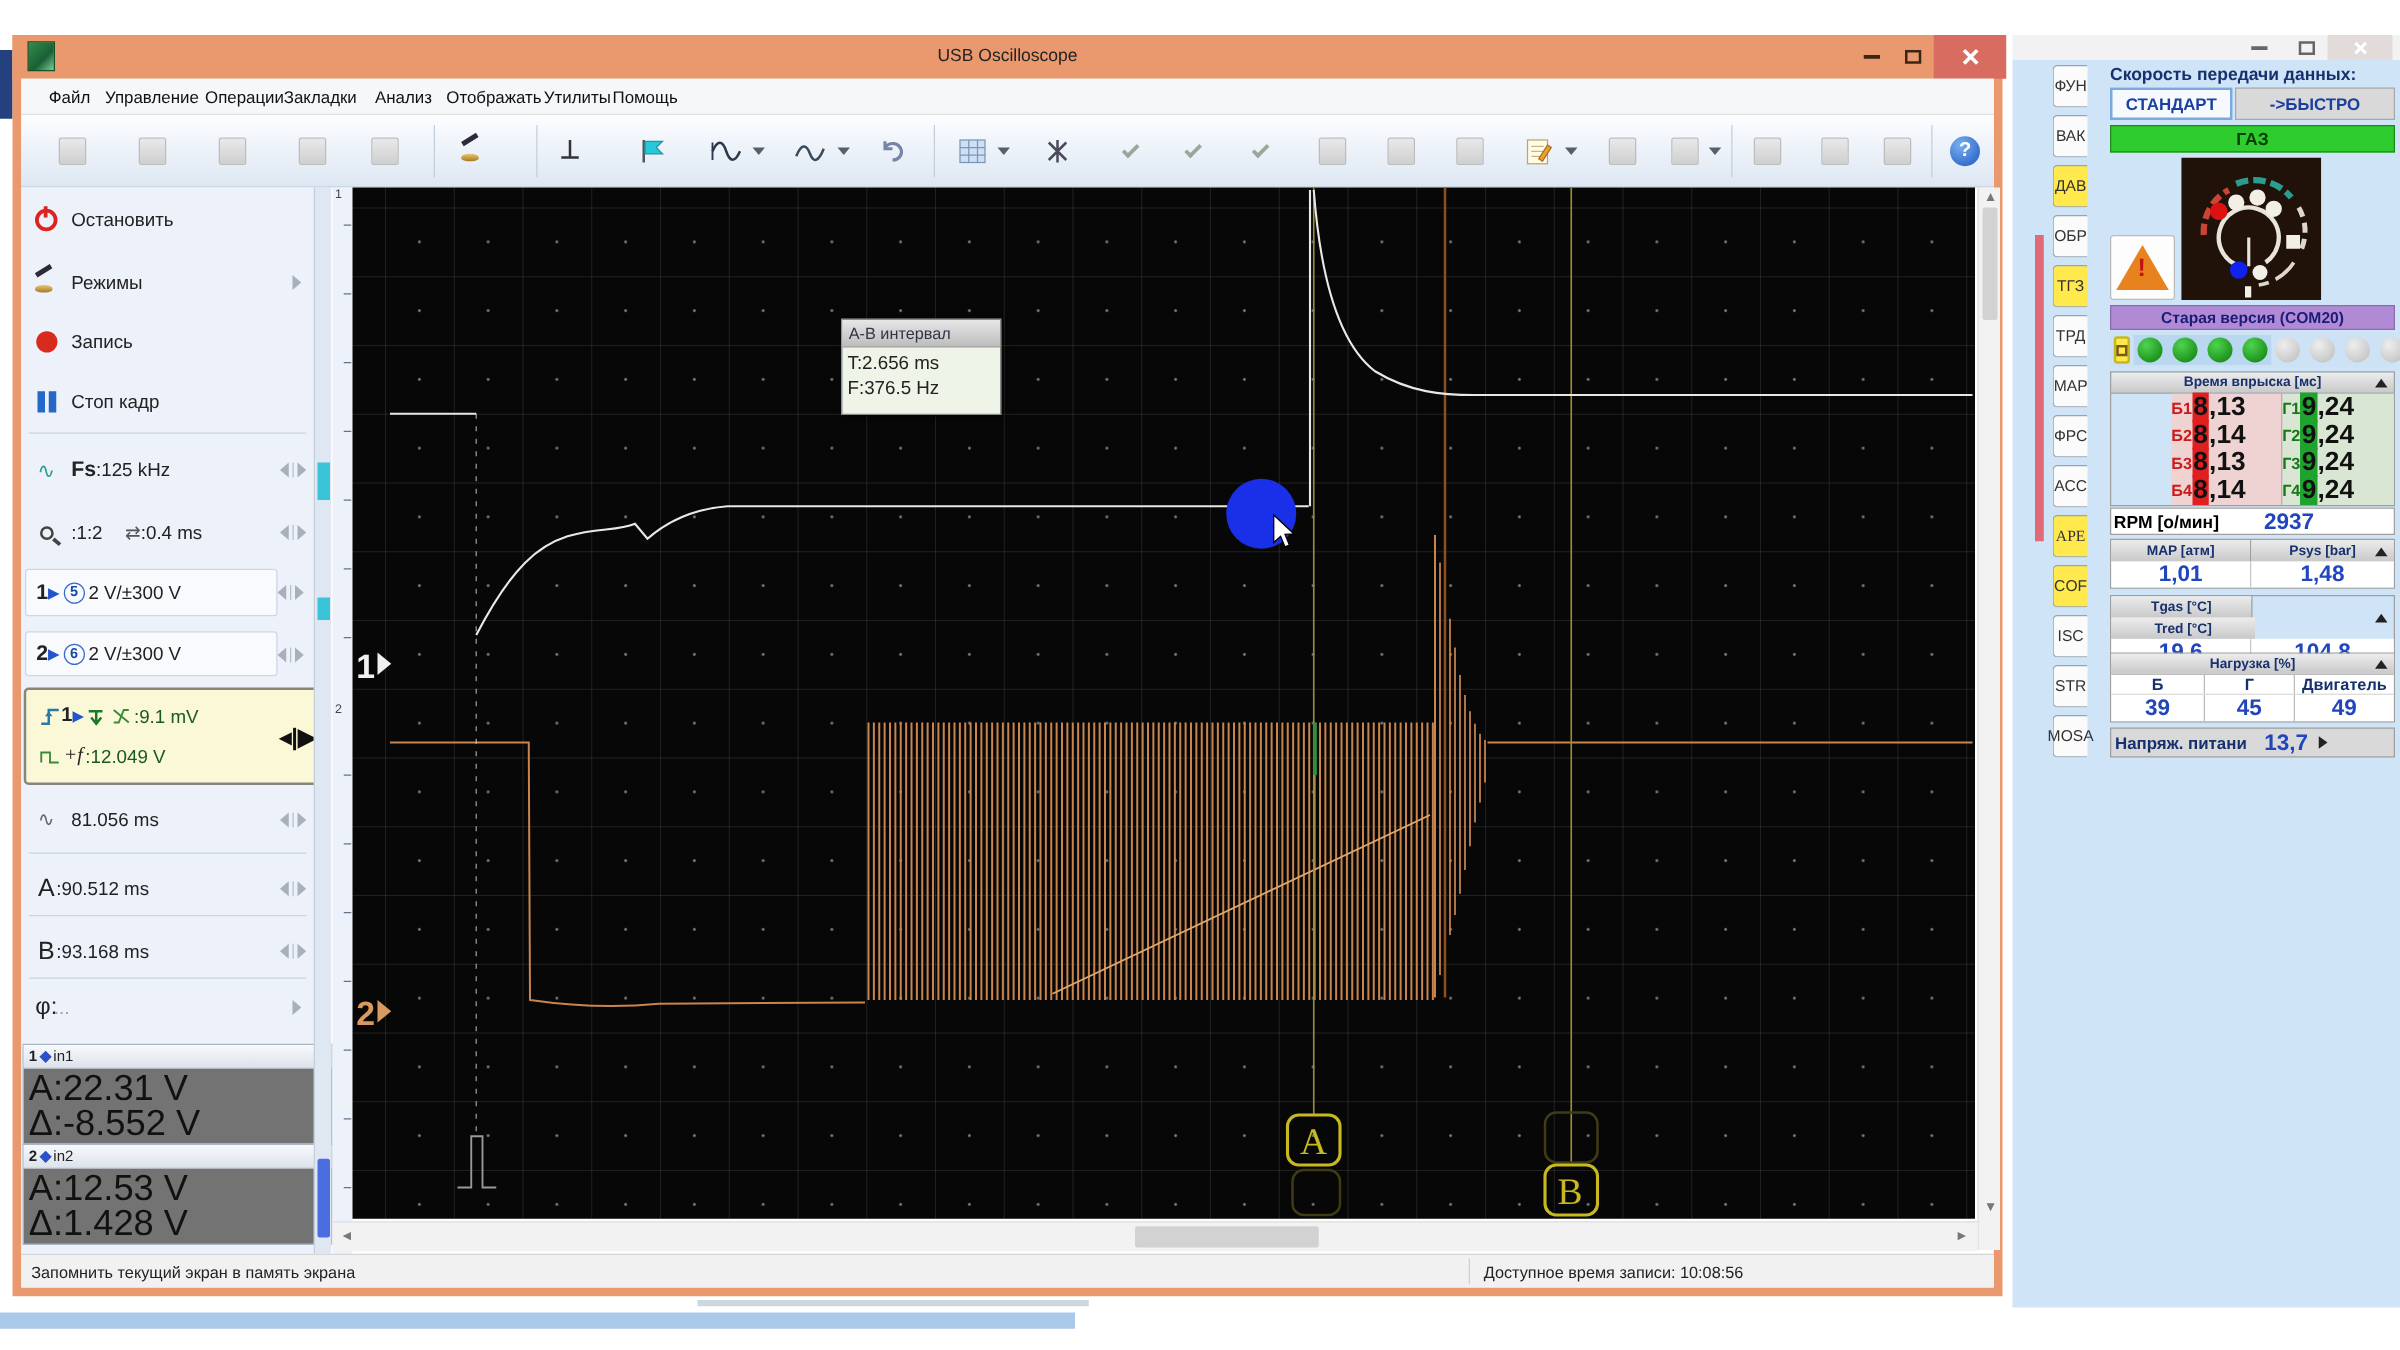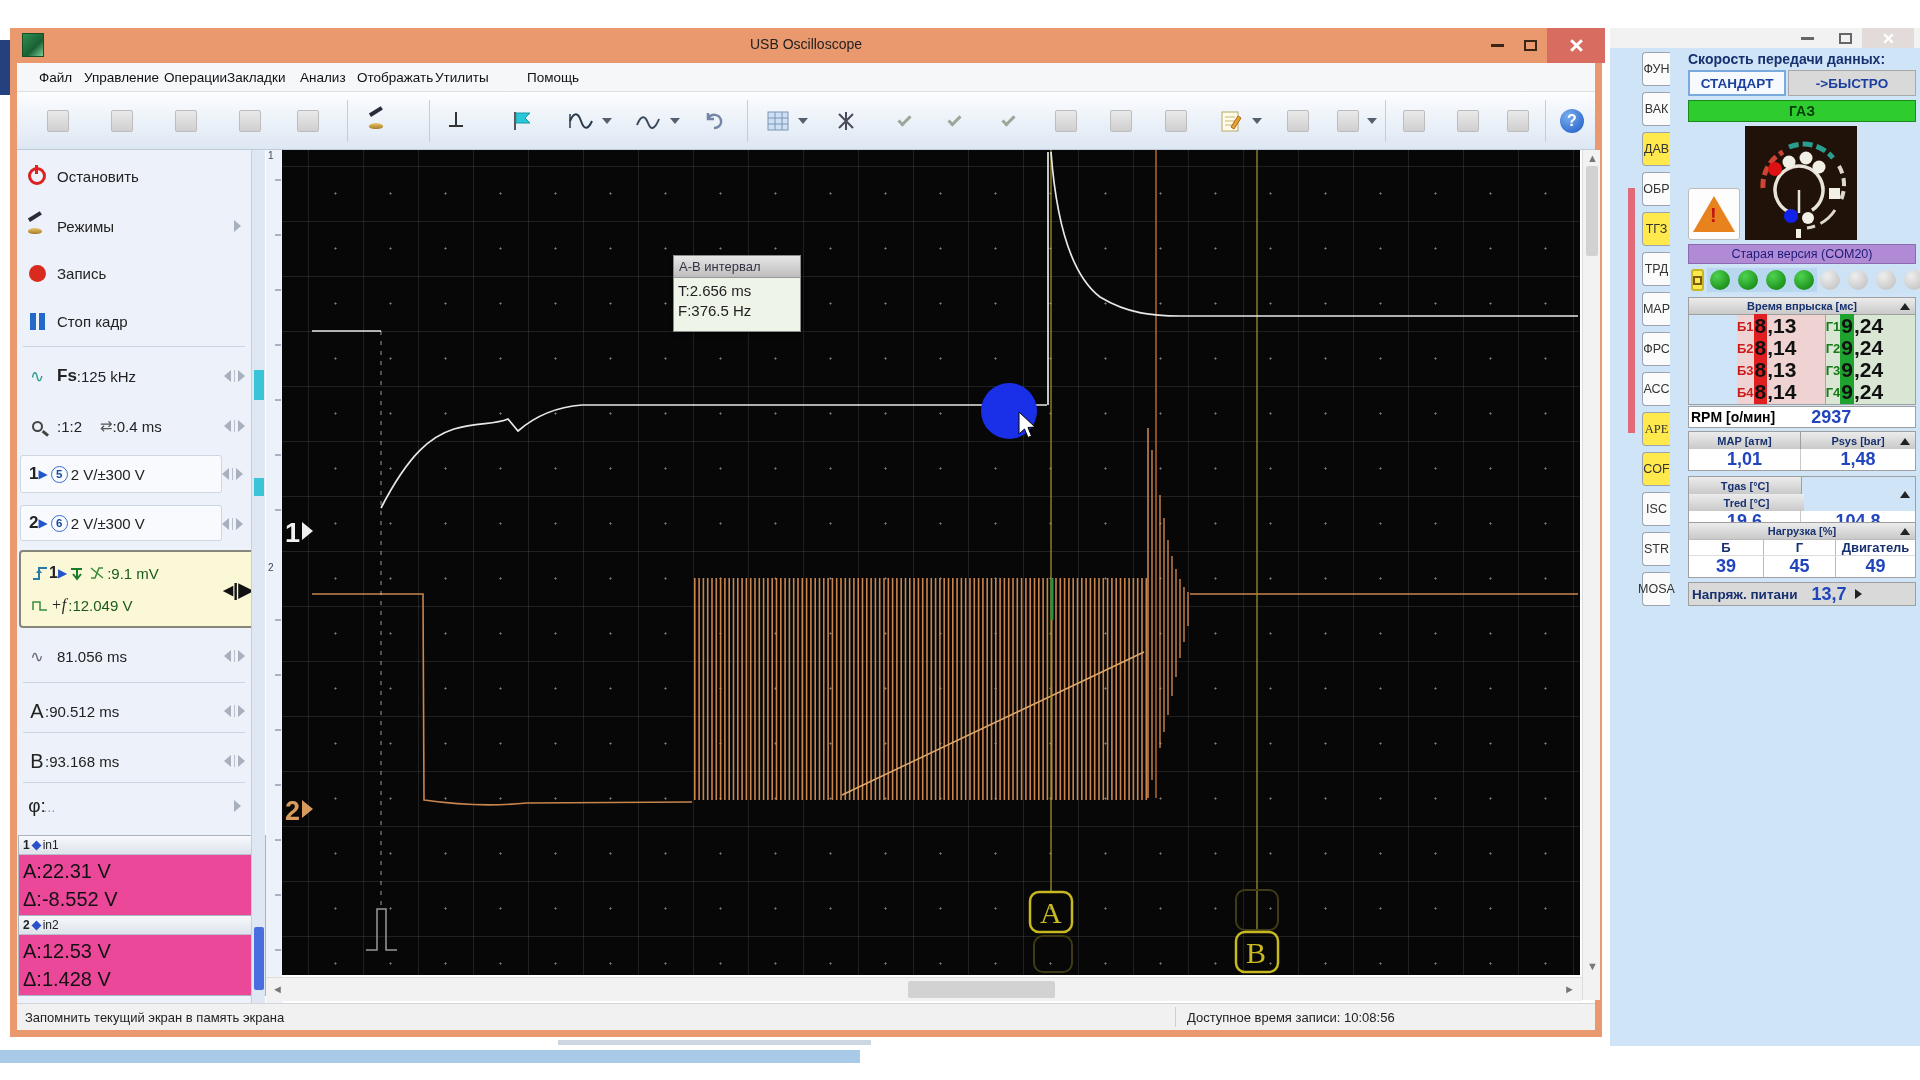--- a/index.html
+++ b/index.html
@@ -66,21 +66,21 @@
   .chbox { position:absolute; left:3px; width:202px; background:#f8fafd; border:1px solid #cdd6e3;
     border-radius:3px; display:flex; align-items:center; font-size:15px; color:#222; }
   .circnum { display:inline-flex; width:17px; height:17px; border:1.5px solid #3a6ccc; border-radius:50%;
     color:#16499e; font-size:11.5px; font-weight:bold; align-items:center; justify-content:center; margin:0 3px; }
   .chev-blue { color:#2255cc; font-size:12px; }
   .trigbox { position:absolute; left:2px; top:400px; width:244px; height:78px; background:#fbf8d8;
     border:2px solid #86867a; border-radius:4px; font-size:15px; color:#222; }
   .measbox { position:absolute; left:1px; width:248px; border:1px solid #aab4c2; background:#fff; }
   .meashdr { height:19px; background:linear-gradient(#f7f9fc,#dde3ec); border-bottom:1px solid #b8c0cc;
     display:flex; align-items:center; padding-left:4px; font-size:12px; color:#222; }
-  .measbody { background:#ec4899; font-size:20px; color:#111; padding:2px 0 2px 4px; line-height:28px; }
+  .measbody { background:#737373; font-size:29px; color:#111; padding:2px 0 2px 4px; line-height:28px; }
   .diamond { width:7px; height:7px; background:#2b50c8; transform:rotate(45deg); margin:0 3px; }
   .scroll-strip { left:251px; top:150px; width:14px; height:853px; background:#dfe7f3; border-left:1px solid #c5cedd; }
   .ruler { left:266px; top:150px; width:16px; height:853px; background:#edf1f9; font-size:10px; color:#445; }
 
   
   .screen { left:282px; top:150px; width:1298px; height:825px; background-color:#070707;
     background-image:
       radial-gradient(circle, rgba(255,255,255,0.45) 0.8px, transparent 1.4px),
       linear-gradient(rgba(255,255,255,0.10) 1px, transparent 1px),
       linear-gradient(90deg, rgba(255,255,255,0.10) 1px, transparent 1px);
@@ -107,21 +107,21 @@
   .rtab { position:absolute; left:32px; width:28px; height:34px; background:#fbfbfb; border:1px solid #9aa4b0;
     border-right:none; border-radius:4px 0 0 4px; font-size:12.5px; color:#333;
     display:flex; align-items:center; justify-content:center; }
   .rtab.yellow { background:#ffe94d; }
   .rcontent { position:absolute; left:78px; top:0; width:230px; }
   .rc-hdr { font-size:14px; font-weight:bold; color:#17306e; }
   .rbtn { position:absolute; height:26px; font-size:13.5px; font-weight:bold; color:#1a3fa0;
     display:flex; align-items:center; justify-content:center; }
   .gas-bar { background:#2ecc2e; border:1px solid #1a8a1a; color:#063f06; font-weight:bold;
     font-size:14px; text-align:center; }
-  .purple-bar { background:#b18ad6; border:1px solid #8a6ab0; color:#1c1c78; font-weight:normal;
+  .purple-bar { background:#b18ad6; border:1px solid #8a6ab0; color:#1c1c78; font-weight:bold;
     font-size:12.5px; text-align:center; }
   .ghdr { background:linear-gradient(#ececec,#c9c9c9); border:1px solid #9f9f9f; color:#17306e;
     font-weight:bold; font-size:11px; display:flex; align-items:center; justify-content:center; position:relative; }
   .up-tri { position:absolute; right:5px; top:50%; margin-top:-3px; width:0; height:0;
     border-left:5px solid transparent; border-right:5px solid transparent; border-bottom:7px solid #222; }
   .blue-val { color:#2145bd; font-weight:bold; }
   .inj-lbl-r { color:#cc1a1a; font-weight:bold; font-size:13px; }
   .inj-lbl-g { color:#157a15; font-weight:bold; font-size:13px; }
   .inj-val { font-size:21px; font-weight:bold; color:#111; }
   .chip-r { background:#e02020; } .chip-g { background:#1fa32f; }
@@ -158,21 +158,21 @@
 <div class="abs win-inner"></div>
 
 <div class="abs menubar">
   <span class="abs menu-item" style="left:22px;">Файл</span>
   <span class="abs menu-item" style="left:67px;">Управление</span>
   <span class="abs menu-item" style="left:147px;">Операции</span>
   <span class="abs menu-item" style="left:210px;">Закладки</span>
   <span class="abs menu-item" style="left:283px;">Анализ</span>
   <span class="abs menu-item" style="left:340px;">Отображать</span>
   <span class="abs menu-item" style="left:418px;">Утилиты</span>
-  <span class="abs menu-item" style="left:473px;margin-left:37px;">Помощь</span>
+  <span class="abs menu-item" style="left:473px;">Помощь</span>
 </div>
 
 <div class="abs toolbar">
   <div class="abs tbtn" style="left:22px;">
       <span class="ic-gray"></span>
     </div>
   <div class="abs tbtn" style="left:86px;">
       <span class="ic-gray"></span>
     </div>
   <div class="abs tbtn" style="left:150px;">

